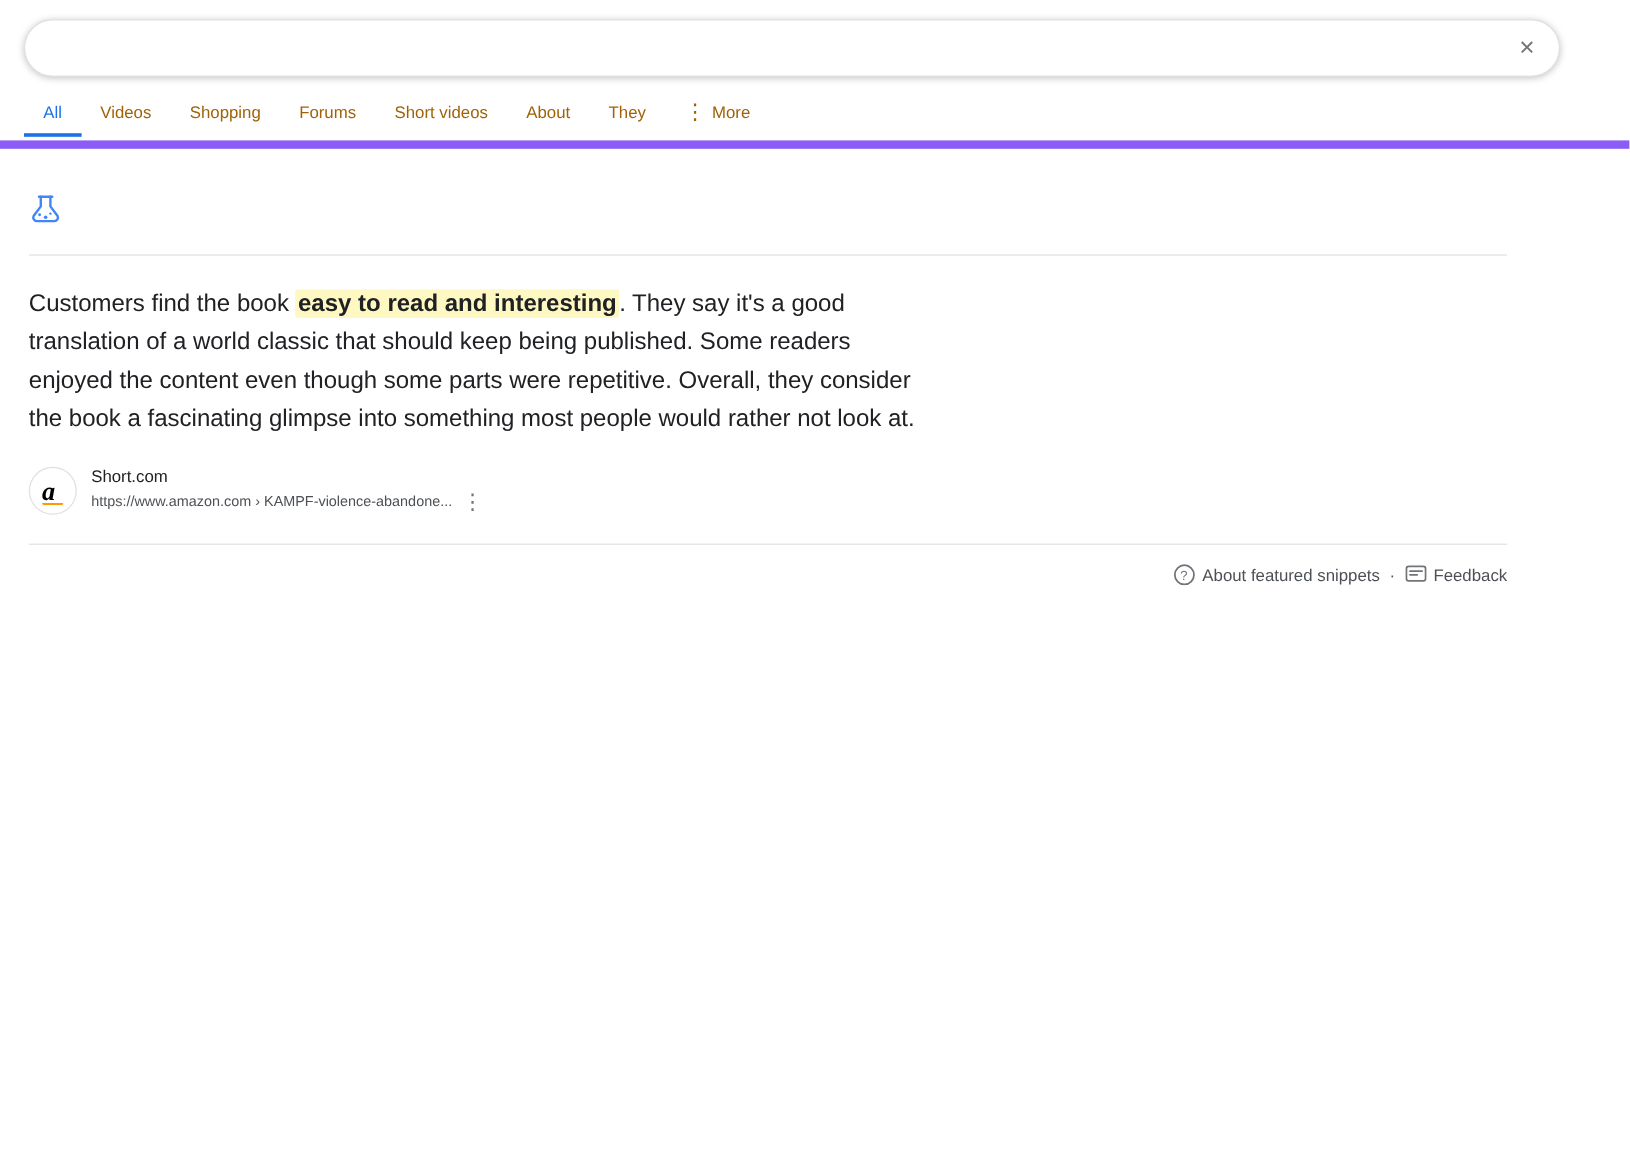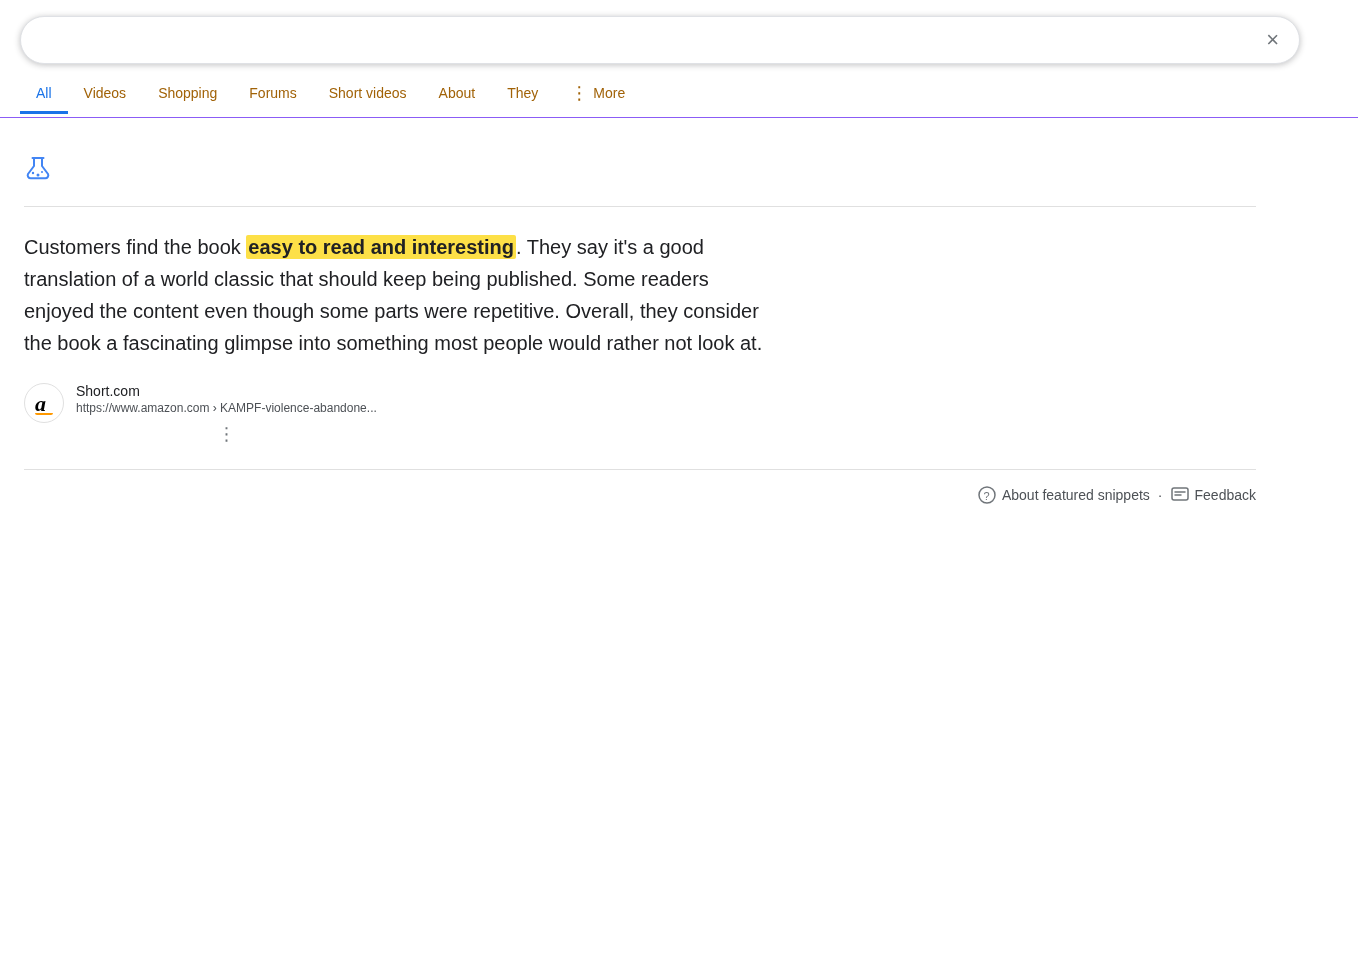--- a/index.html
+++ b/index.html
@@ -38,21 +38,21 @@
       color: #70757a;
       font-size: 22px;
       margin-left: 12px;
     }
 
     
     .nav-tabs {
       display: flex;
       align-items: center;
       padding: 8px 20px 0 20px;
-      border-bottom: 1px solid #8b5cf6;
+      border-bottom: 7px solid #8b5cf6;
       gap: 0;
     }
     .nav-tab {
       padding: 10px 16px;
       font-size: 14px;
       color: #a16207;
       cursor: pointer;
       text-decoration: none;
       white-space: nowrap;
       position: relative;
@@ -103,21 +103,21 @@
 
     
     .snippet-text {
       font-size: 20px;
       line-height: 1.6;
       color: #202124;
       max-width: 760px;
       margin-bottom: 24px;
     }
     .snippet-highlight {
-      background-color: #fde047;
+      background-color: #fef9c3;
       font-weight: 700;
       padding: 1px 2px;
       border-radius: 2px;
     }
 
     
     .source-citation {
       display: flex;
       align-items: flex-start;
       gap: 12px;
@@ -155,21 +155,20 @@
     }
     .source-name {
       font-size: 14px;
       font-weight: 500;
       color: #202124;
     }
     .source-url-row {
       display: flex;
       align-items: center;
       gap: 8px;
-      flex-direction: column;
     }
     .source-url {
       font-size: 12px;
       color: #4d5156;
     }
     .source-menu {
       color: #70757a;
       font-size: 18px;
       cursor: pointer;
     }

